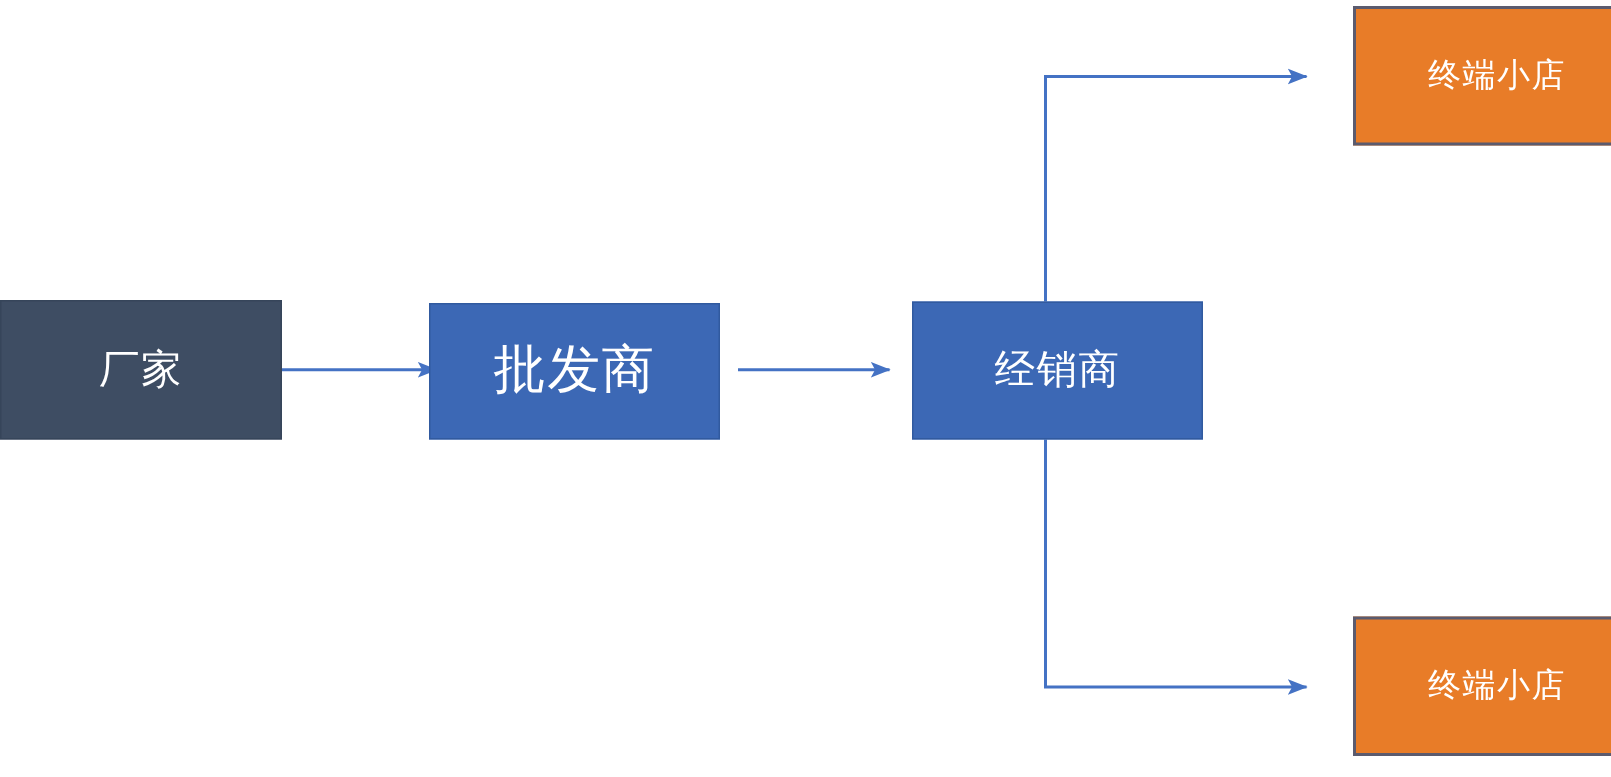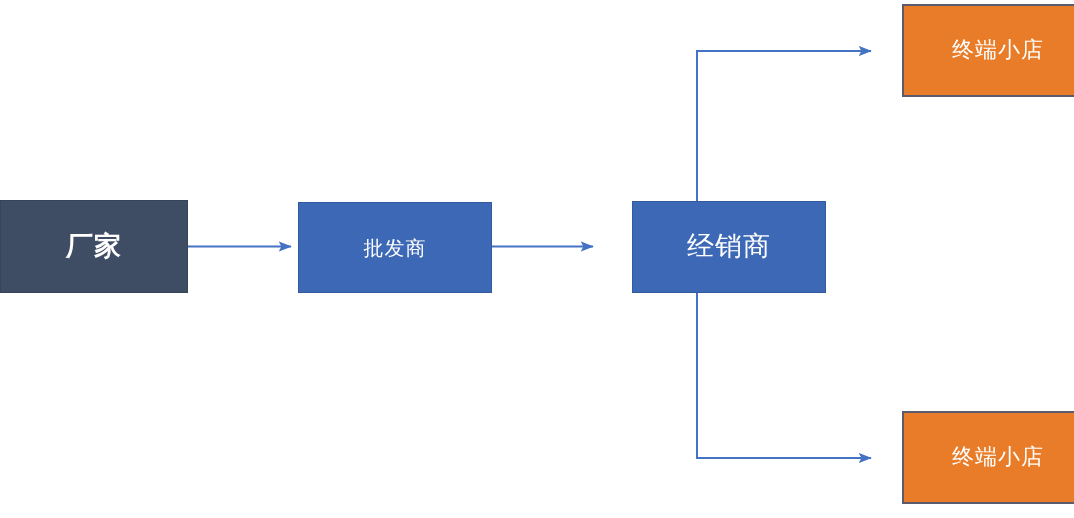--- a/index.html
+++ b/index.html
@@ -40,34 +40,33 @@
     user-select: none;
   }
   .node-manufacturer {
     left: 0px;
     top: 200px;
     width: 188px;
     height: 93px;
     background: #3E4D63;
     border: 1px solid #36455a;
     font-size: 27px;
-    font-weight: bold;
   }
   .node-wholesaler {
-    left: 298px;
+    left: 286px;
     top: 202px;
     width: 194px;
     height: 91px;
     background: #3C68B5;
     border: 1px solid #315a9f;
-    font-size: 20px;
+    font-size: 35px;
     text-align: center;
   }
   .node-dealer {
-    left: 632px;
+    left: 608px;
     top: 201px;
     width: 194px;
     height: 92px;
     background: #3C68B5;
     border: 1px solid #315a9f;
     font-size: 27px;
   }
   .node-store {
     width: 192px;
     height: 93px;

